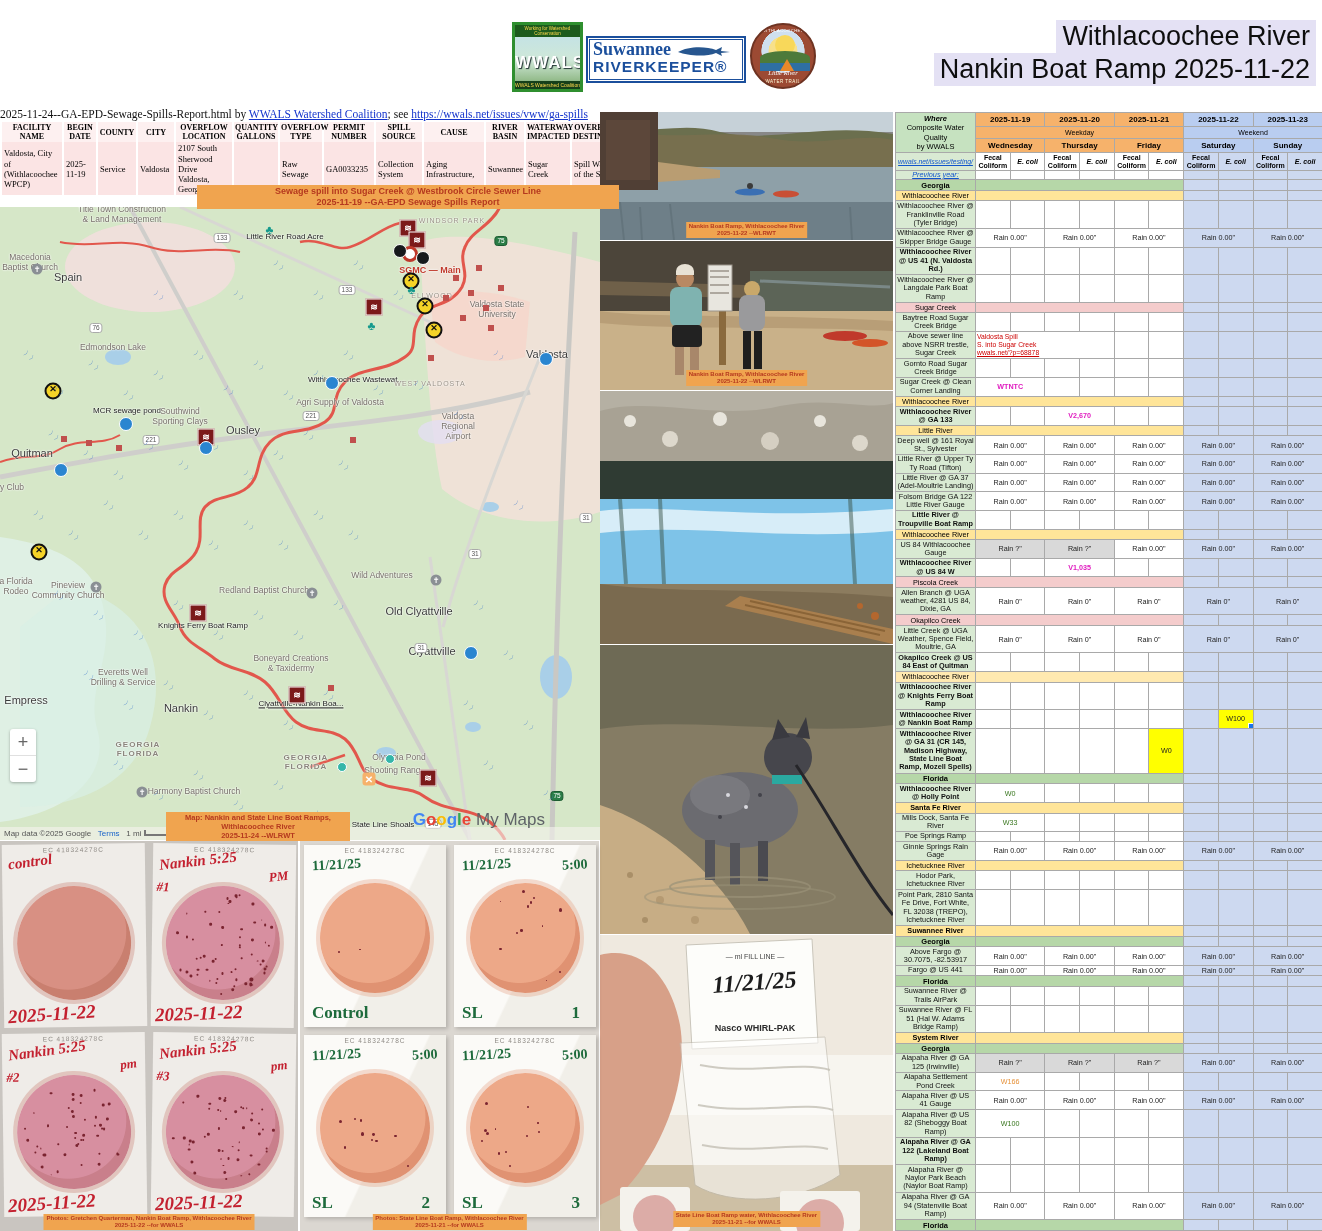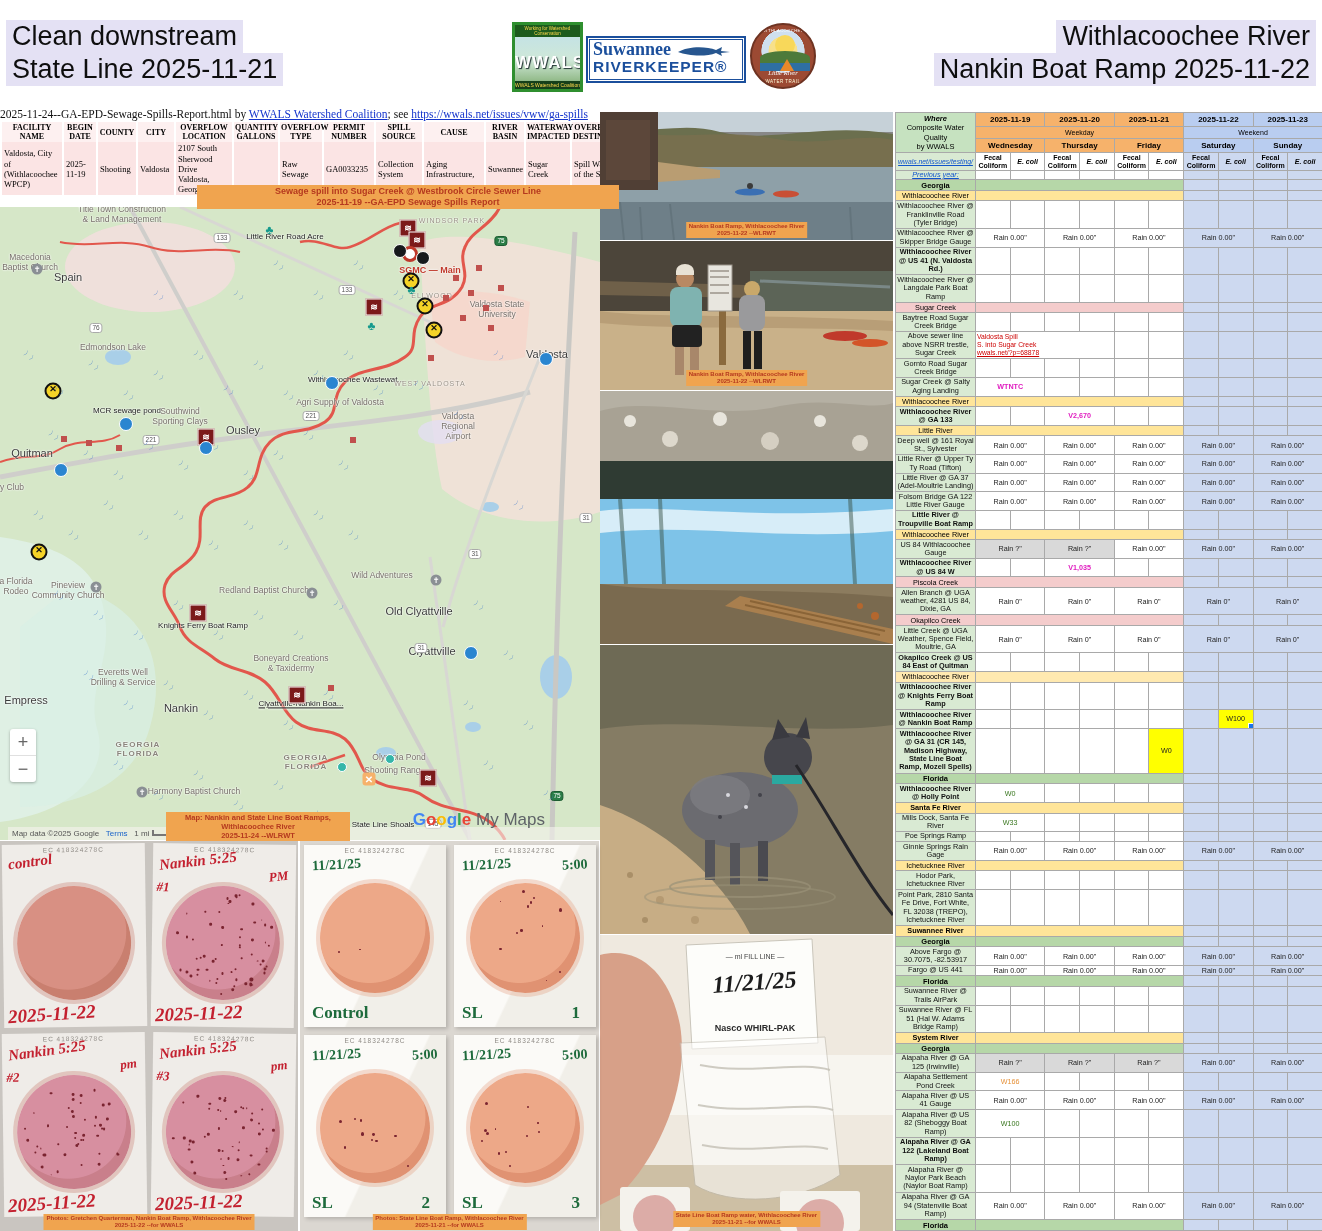--- a/index.html
+++ b/index.html
@@ -72,21 +72,21 @@
   .mk-church{width:11px;height:11px;border-radius:50%;background:#8a8f94;color:#fff;font-size:8px;line-height:11px;text-align:center;}
   .mk-target{width:16px;height:16px;border-radius:50%;background:#fff;border:3px solid #c0392b;box-sizing:border-box;}
   .mk-cam{width:12px;height:12px;border-radius:50%;background:#16191c;border:1px solid #fff;}
   .shield{position:absolute;transform:translate(-50%,-50%);background:#fff;border:1px solid #aaa;border-radius:3px;
       font-size:6.5px;color:#555;padding:0 2px;line-height:8px;}
   .shield.green{background:#2a7d46;color:#fff;border-color:#1d5c33;}
   .creek{position:absolute;color:#3f78c9;font-size:7px;transform:translate(-50%,-50%) rotate(40deg);line-height:6px;}
   #map-overlay{left:166px;top:812px;width:180px;background:#f0a44f;color:#b5391f;font-size:7.5px;font-weight:bold;
       text-align:center;line-height:9px;padding:1px 2px;z-index:6;}
   #map-attr{position:absolute;left:0;bottom:0;width:100%;font-size:8px;color:#555;padding:2px 4px;
-      background:rgba(245,243,238,.6);margin-left:8px;}
+      background:rgba(245,243,238,.6);}
   #map-attr a{color:#1a63c9;text-decoration:none;}
   #gmm{position:absolute;right:55px;bottom:10px;font-size:17px;font-weight:bold;letter-spacing:0;}
   #gmm .my{color:#5f6368;font-weight:normal;}
   #zoomctl{position:absolute;left:10px;bottom:58px;width:26px;background:#fff;border-radius:3px;
       box-shadow:0 1px 3px rgba(0,0,0,.3);text-align:center;color:#666;font-size:18px;}
   #zoomctl div{height:26px;line-height:26px;cursor:pointer;}
   #zoomctl div:first-child{border-bottom:1px solid #e0e0e0;}
 
   
   .photo{overflow:hidden;background:#888;}
@@ -135,24 +135,20 @@
   .sec-pink{background:#f4cccc;font-size:7.3px;text-align:center;}
   .note{color:#c00;font-size:6.8px;text-align:left;line-height:1.2;background:#fff;padding-left:2px;}
   .note .lnk{text-decoration:underline;}
   .seldot{position:absolute;right:-3px;bottom:-3px;width:6px;height:6px;background:#1a73e8;border:1px solid #fff;z-index:3;}
 </style>
 </head>
 <body>
 
 <div id="shot">
 
-  <div class="abs" id="hdr-left">
-    <div><span class="hl-band">Clean downstream</span></div>
-    <div><span class="hl-band">State Line 2025-11-21</span></div>
-  </div>
   <div class="abs" id="hdr-right">
     <div><span class="hl-band">Withlacoochee River</span></div>
     <div><span class="hl-band">Nankin Boat Ramp 2025-11-22</span></div>
   </div>
 
   <div class="abs" id="logo-wwals">
     <div class="band-top">Working for Watershed Conservation</div>
     <div class="wwals-big">WWALS</div>
     <div class="band-bot">WWALS Watershed Coalition</div>
   </div>
@@ -206,21 +202,21 @@
             <th>PERMIT NUMBER</th>
             <th>SPILL SOURCE</th>
             <th>CAUSE</th>
             <th>RIVER BASIN</th>
             <th>WATERWAY IMPACTED</th>
             <th>OVERFLOW DESTINATION</th>
           </tr>
           <tr>
             <td>Valdosta, City of (Withlacoochee WPCP)</td>
             <td>2025-11-19</td>
-            <td>Shooting</td>
+            <td>Service</td>
             <td>Valdosta</td>
             <td>2107 South Sherwood Drive Valdosta, Georgia 31601</td>
             <td></td>
             <td>Raw Sewage</td>
             <td>GA0033235</td>
             <td>Collection System</td>
             <td>Aging Infrastructure,</td>
             <td>Suwannee</td>
             <td>Sugar Creek</td>
             <td>Spill Waters of the State</td>
@@ -1021,21 +1017,21 @@
             <td class="val"></td>
             <td class="val"></td>
             <td class="val"></td>
             <td class="val"></td>
             <td class="val we"></td>
             <td class="val we"></td>
             <td class="val we"></td>
             <td class="val we"></td>
           </tr>
           <tr>
-            <td class="wt-where">Sugar Creek @ Salty Aging Landing</td>
+            <td class="wt-where">Sugar Creek @ Clean Corner Landing</td>
             <td colspan="2" class="val c-magenta">WTNTC</td>
             <td class="val"></td>
             <td class="val"></td>
             <td class="val"></td>
             <td class="val"></td>
             <td class="val we"></td>
             <td class="val we"></td>
             <td class="val we"></td>
             <td class="val we"></td>
           </tr>

